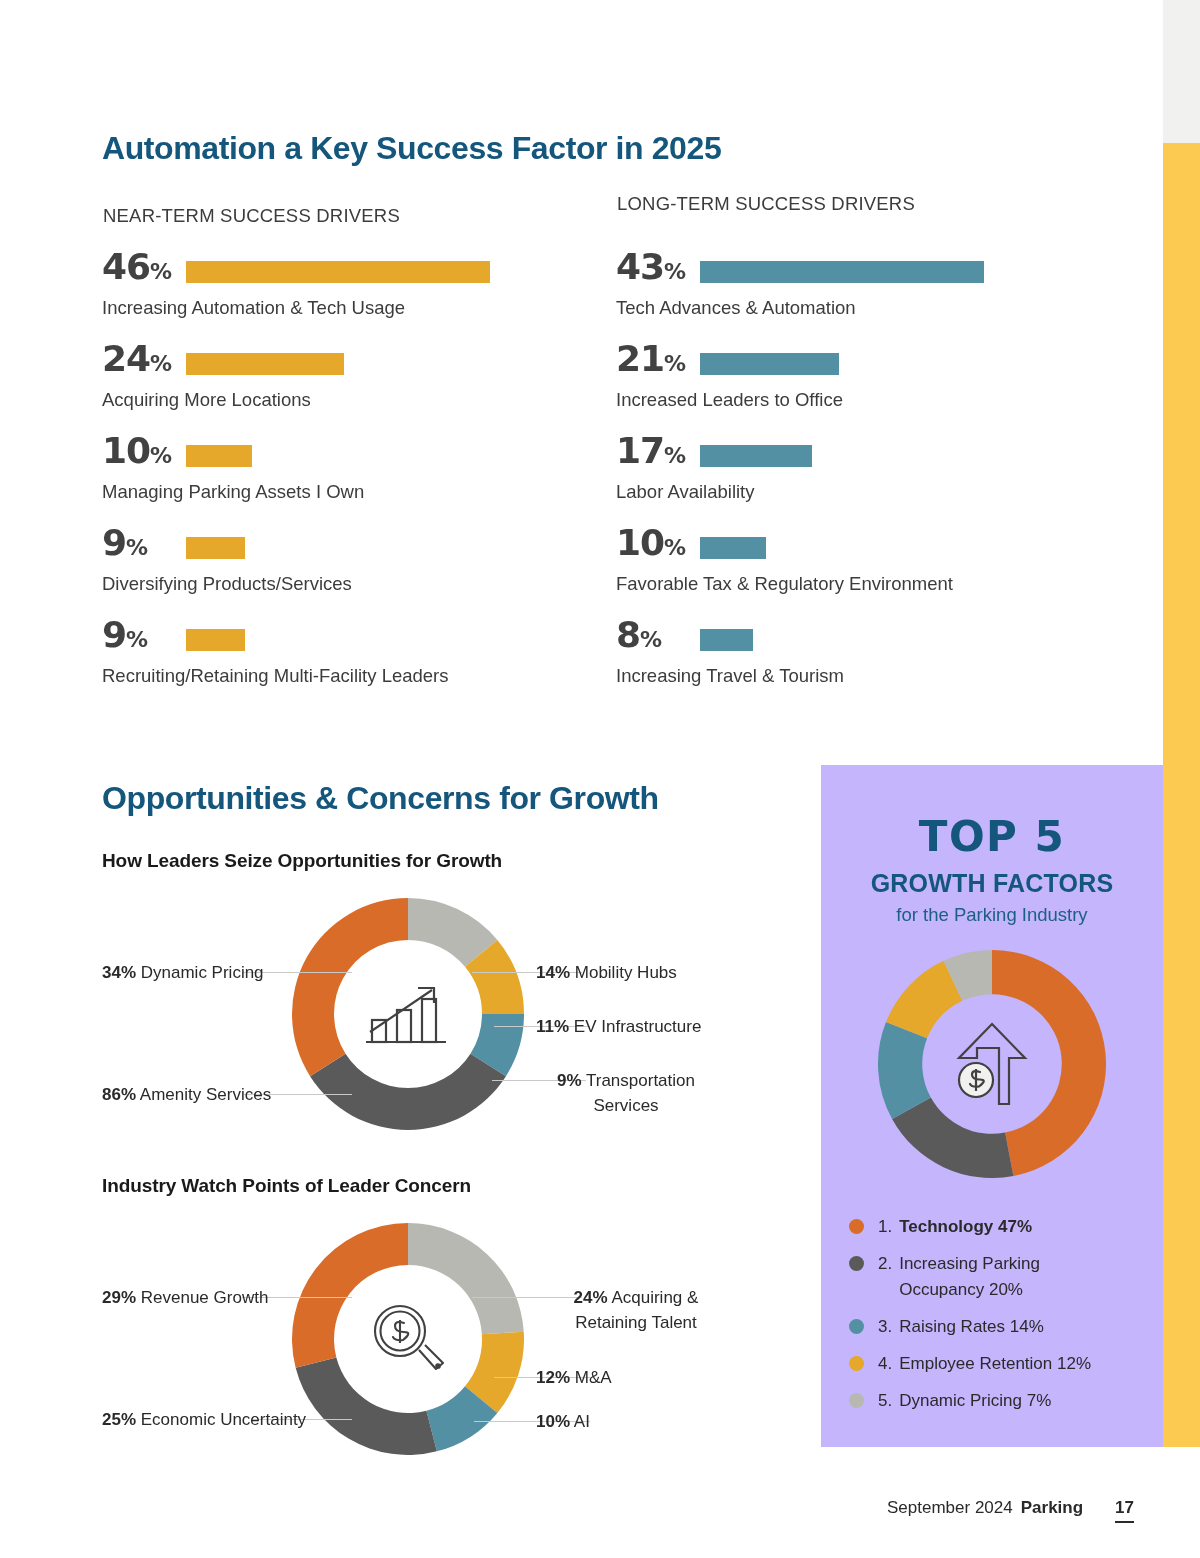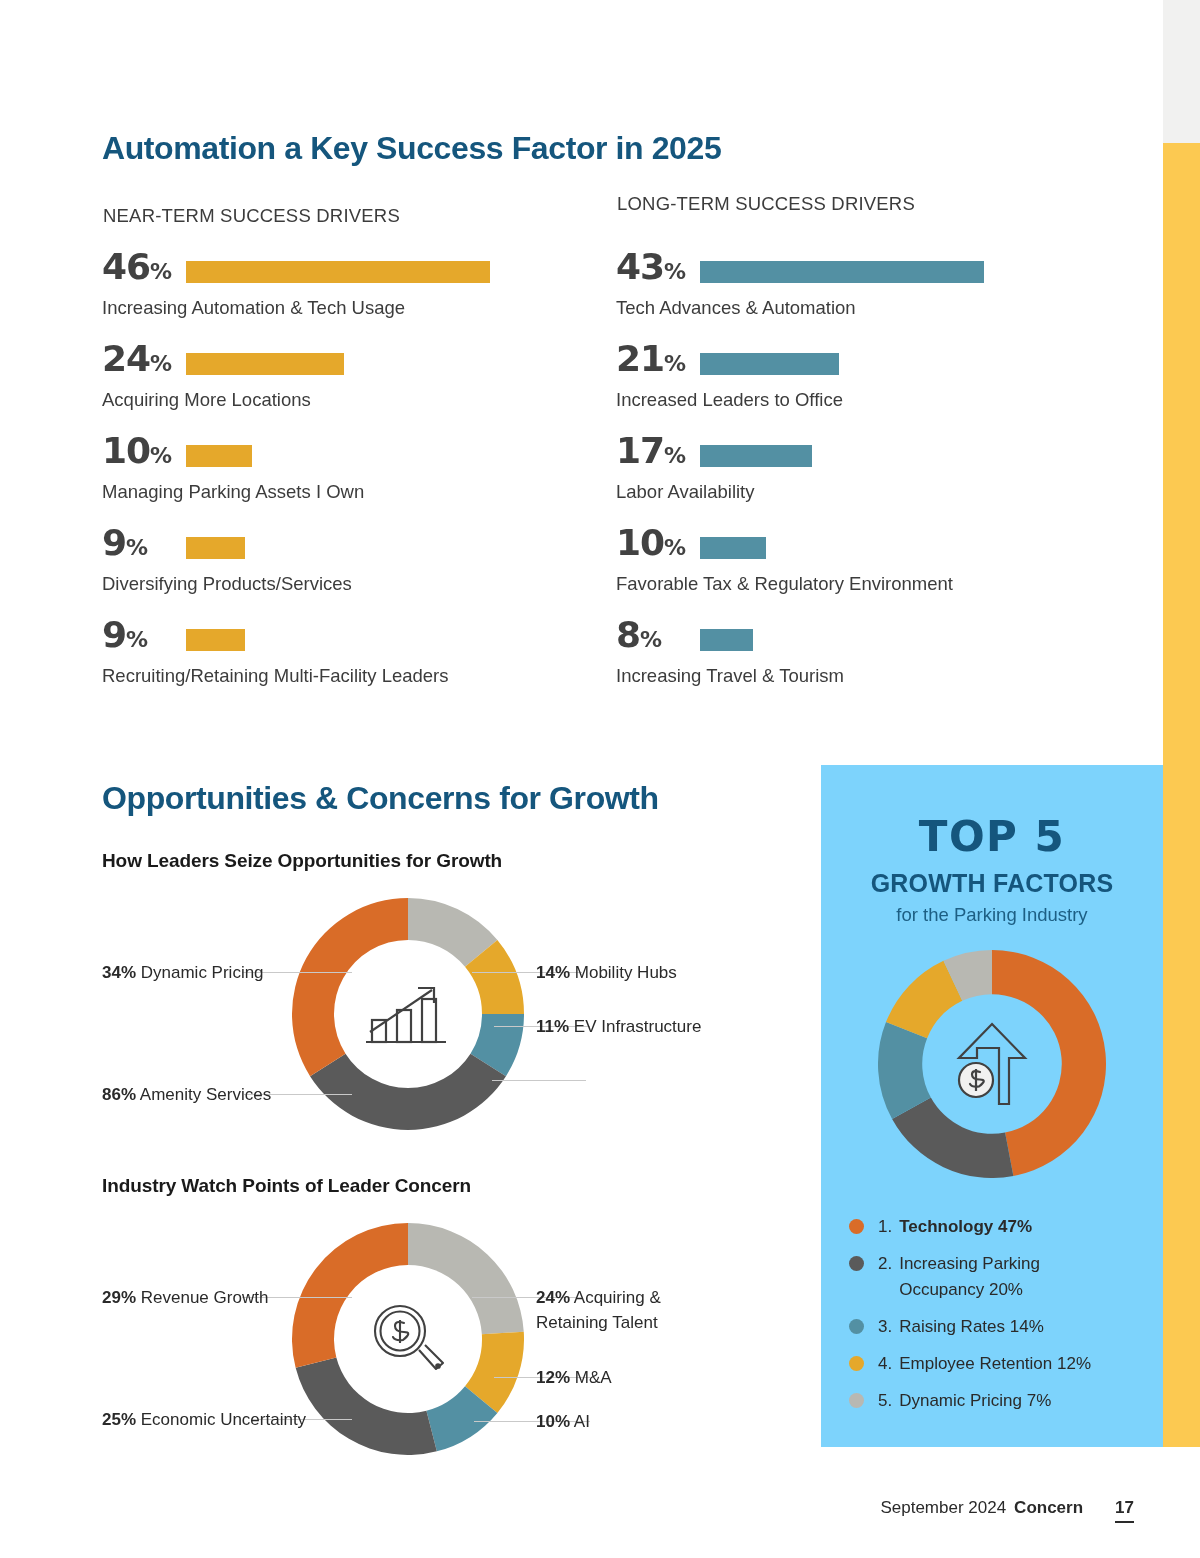--- a/index.html
+++ b/index.html
@@ -127,34 +127,34 @@
   .callout {
     position: absolute;
     font-size: 17px;
     color: #2a2a2a;
     line-height: 25px;
     white-space: nowrap;
   }
   .callout .pct { font-weight: bold; }
   .callout.bold-label .lbl { font-weight: normal; }
   .callout.left { text-align: right; }
-  .callout.right { text-align: left; }
+  .callout.right { text-align: center; }
 
   .leader {
     position: absolute;
     height: 1px;
     background: #c9c9c9;
   }
 
   
   #top5-panel {
     position: absolute;
     left: 821px; top: 765px;
     width: 342px; height: 682px;
-    background: #7dd3fc;
+    background: #c4b5fd;
   }
   #top5-title {
     margin-top: 47px;
     text-align: center;
     color: #15567d;
     font-size: 42px;
     font-weight: bold;
     letter-spacing: 1.5px;
     font-family: "DejaVu Sans", sans-serif;
   }
@@ -354,20 +354,24 @@
       <span class="lbl">Amenity Services</span>
     </div>
 
     <div class="callout right" style="left:434px; top:62px;">
       <span class="pct">14%</span>
       <span class="lbl">Mobility Hubs</span>
     </div>
     <div class="callout right" style="left:434px; top:116px;">
       <span class="pct">11%</span>
       <span class="lbl">EV Infrastructure</span>
+    </div>
+    <div class="callout right" style="left:434px; top:170px; width:180px; white-space:normal;">
+      <span class="pct">9%</span>
+      <span class="lbl">Transportation Services</span>
     </div>
   </div>
 </div>
 
 <div class="donut-block" id="donut-block-watch">
   <div class="donut-heading">Industry Watch Points of Leader Concern</div>
   <div class="donut-area">
 
     <svg class="donut-svg" id="svg-watch" width="232" height="232" viewBox="0 0 232 232">
         <path d="M 116 0 A 116 116 0 0 1 231.7711004976795 108.71629973459963 L 189.8539779036921 111.3535015548308 A 74 74 0 0 0 116 42 Z" fill="#b8b8b2"></path>
@@ -469,15 +473,15 @@
       <li class="legend-item">
         <span class="legend-dot" style="background: rgb(184, 184, 178);"></span>
         <span class="legend-num">5.</span>
         <span class="legend-text">Dynamic Pricing 7%</span>
       </li>
     </ul>
 </aside>
 
 <div id="footer">
   <span id="footer-date">September 2024</span>
-  <span id="footer-pub">Concern</span>
+  <span id="footer-pub">Parking</span>
   <span id="footer-page">17</span>
 </div>
 
 </body></html>

